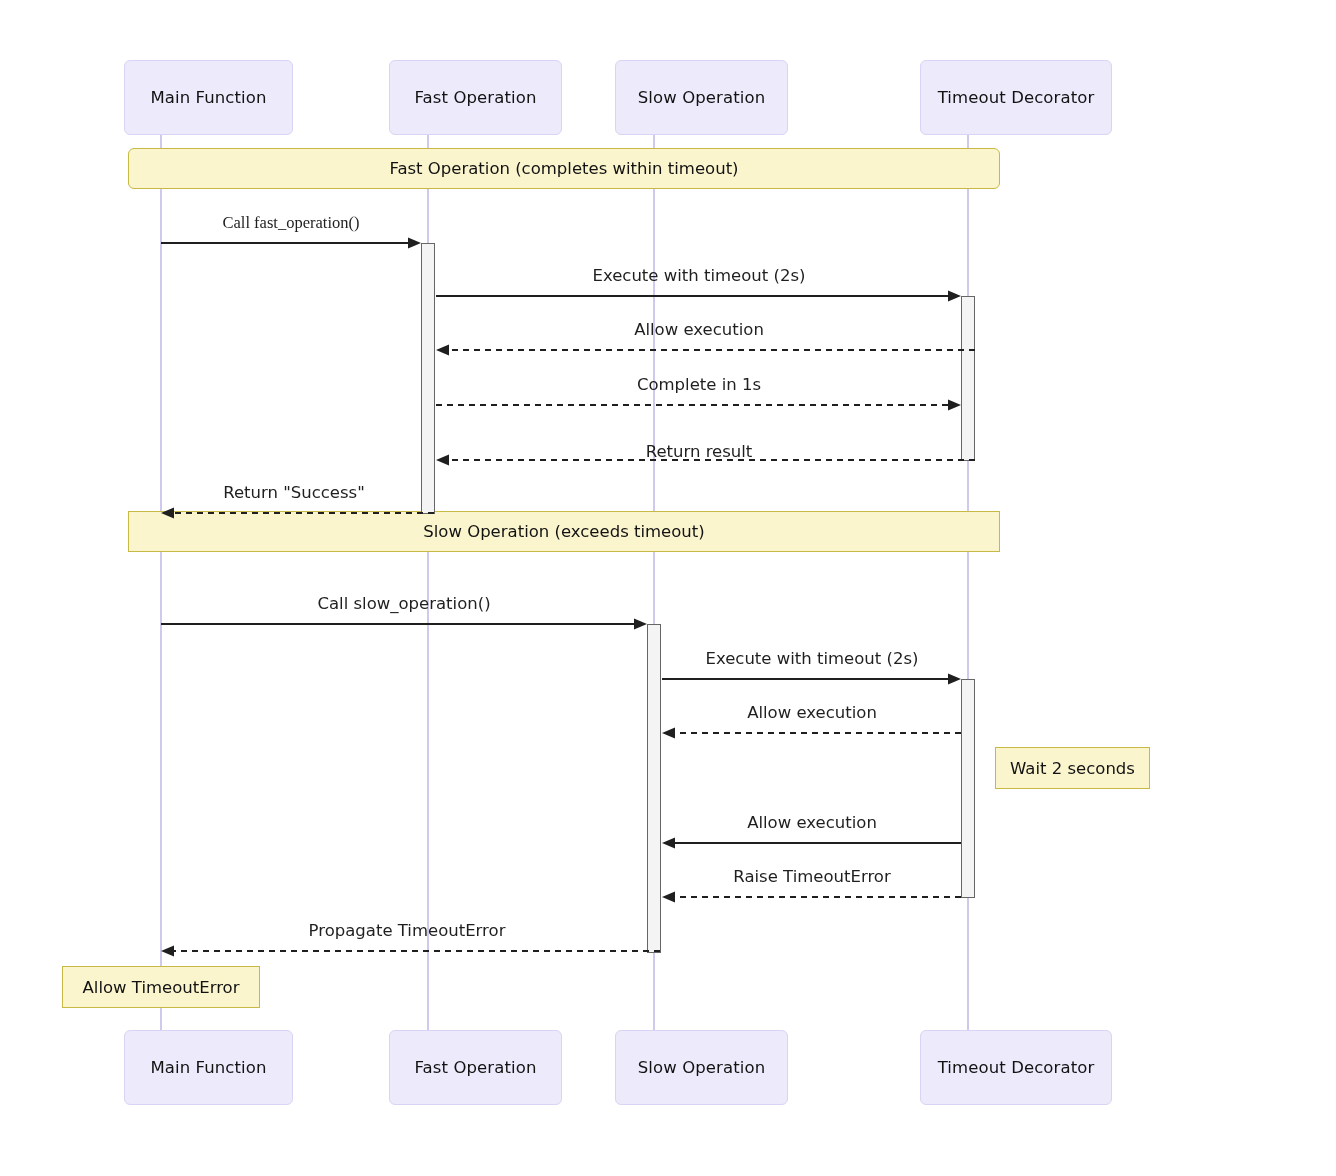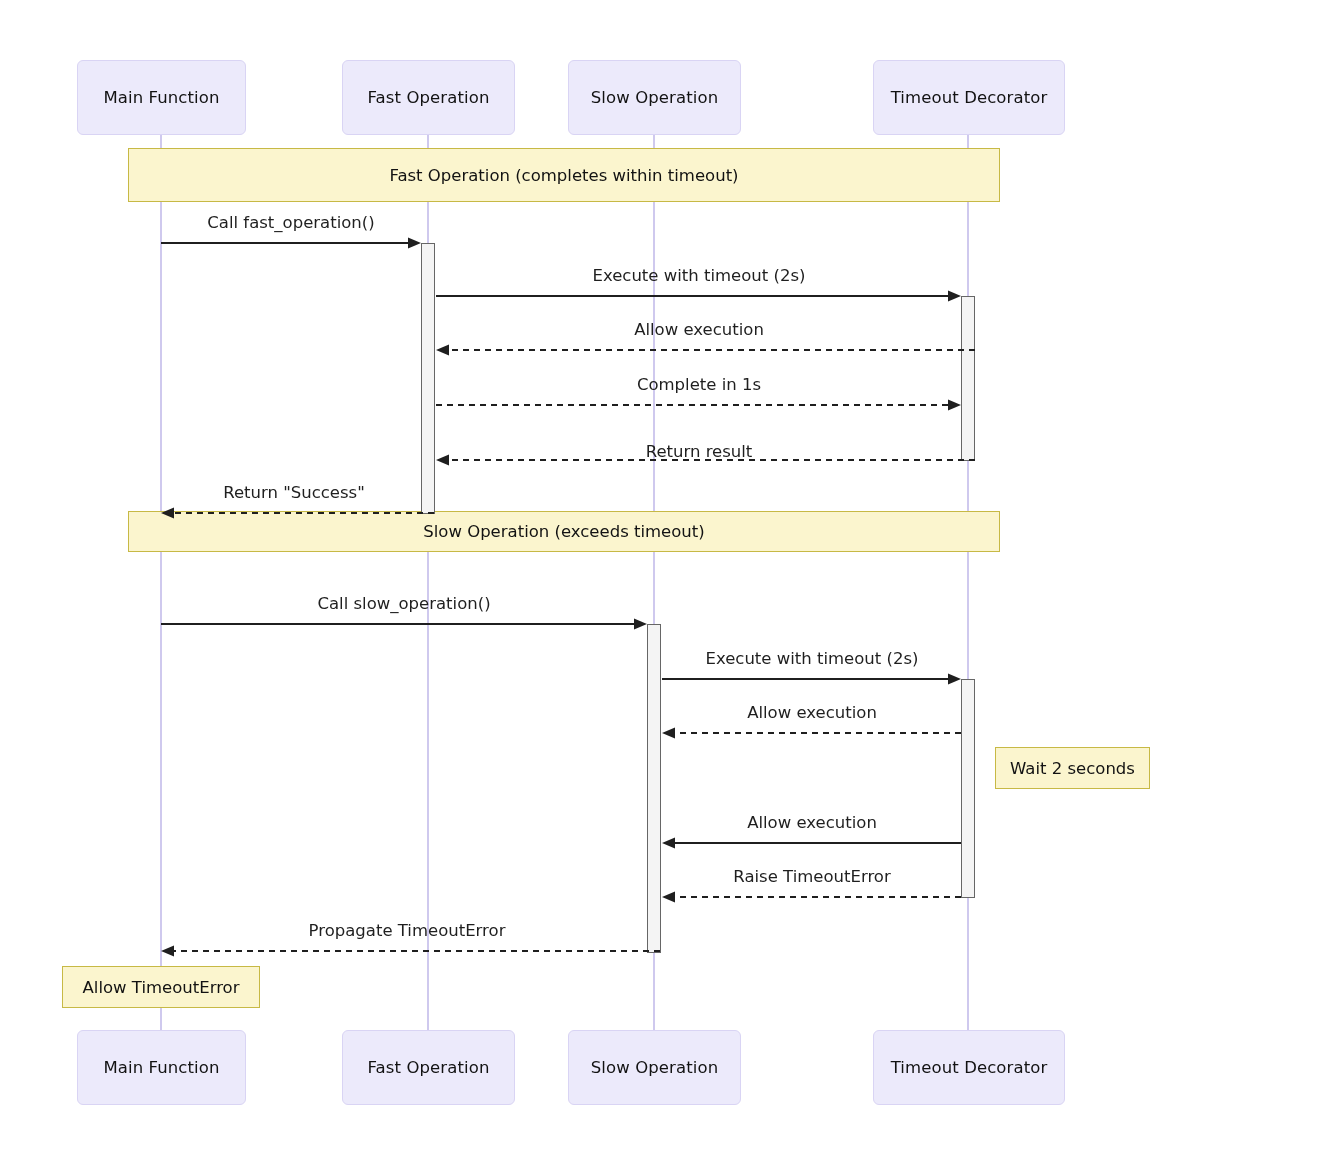--- a/index.html
+++ b/index.html
@@ -35,20 +35,21 @@
     background: #ECEAFB;
     border: 1px solid #d9d4f4;
     border-radius: 6px;
     display: flex;
     align-items: center;
     justify-content: center;
     color: #121212;
     font-size: 16.5px;
     font-family: "DejaVu Sans", sans-serif;
     letter-spacing: 0.1px;
+    margin-left: 47px;
   }
 
   
   .lifeline {
     position: absolute;
     width: 2px;
     background: #cfc9ee;
   }
 
   
@@ -117,21 +118,21 @@
   <div class="participant" style="left:342px; top:60px; width:173px; height:75px;">
     <span>Fast Operation</span>
   </div>
   <div class="participant" style="left:568px; top:60px; width:173px; height:75px;">
     <span>Slow Operation</span>
   </div>
   <div class="participant" style="left:873px; top:60px; width:192px; height:75px;">
     <span>Timeout Decorator</span>
   </div>
 
-  <div class="note center" style="left:128px; top:148px; width:872px; height:54px;">
+  <div class="note center" style="left:128px; top:148px; width:872px; height:41px;border-radius:6px;">
     <span>Fast Operation (completes within timeout)</span>
   </div>
   <div class="note center" style="left:128px; top:511px; width:872px; height:41px;">
     <span>Slow Operation (exceeds timeout)</span>
   </div>
 
   <div class="activation" style="left:421px; top:243px; height:271px;"></div>
   <div class="activation" style="left:961px; top:296px; height:165px;"></div>
   <div class="activation" style="left:647px; top:624px; height:329px;"></div>
   <div class="activation" style="left:961px; top:679px; height:219px;"></div>
@@ -192,21 +193,21 @@
       <line class="arrow-dashed" x1="961" y1="897" x2="668" y2="897"></line>
       <polygon class="arrow-head" points="662,897 675,891.5 675,902.5"></polygon>
     </g>
 
     <g>
       <line class="arrow-dashed" x1="660" y1="951" x2="167" y2="951"></line>
       <polygon class="arrow-head" points="161,951 174,945.5 174,956.5"></polygon>
     </g>
   </svg>
 
-  <div class="msg-label" style="left:291px; top:213px;">
+  <div class="msg-label" style="left:291px; top:213px;font-family:Liberation Serif, serif;">
     <span>Call fast_operation()</span>
   </div>
   <div class="msg-label" style="left:699px; top:266px;">
     <span>Execute with timeout (2s)</span>
   </div>
   <div class="msg-label" style="left:699px; top:320px;">
     <span>Allow execution</span>
   </div>
   <div class="msg-label" style="left:699px; top:375px;">
     <span>Complete in 1s</span>

